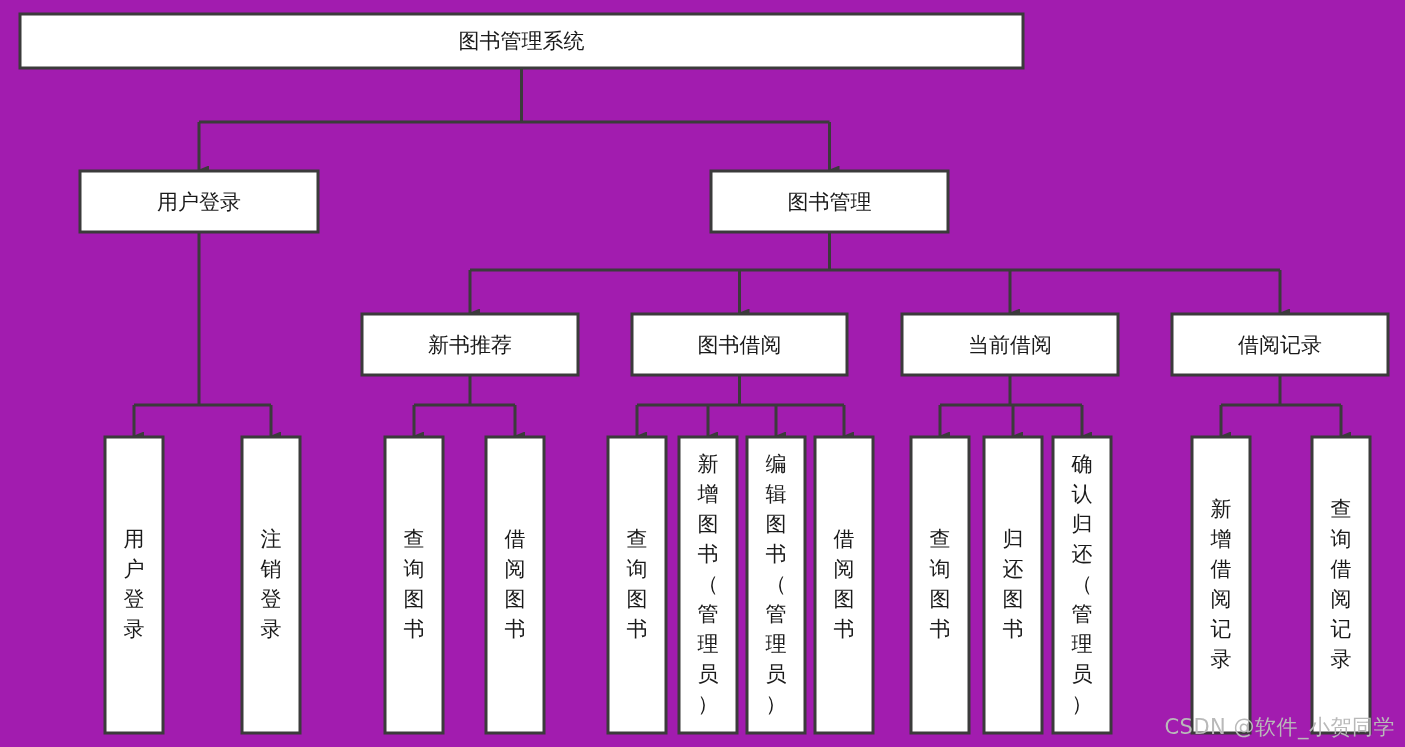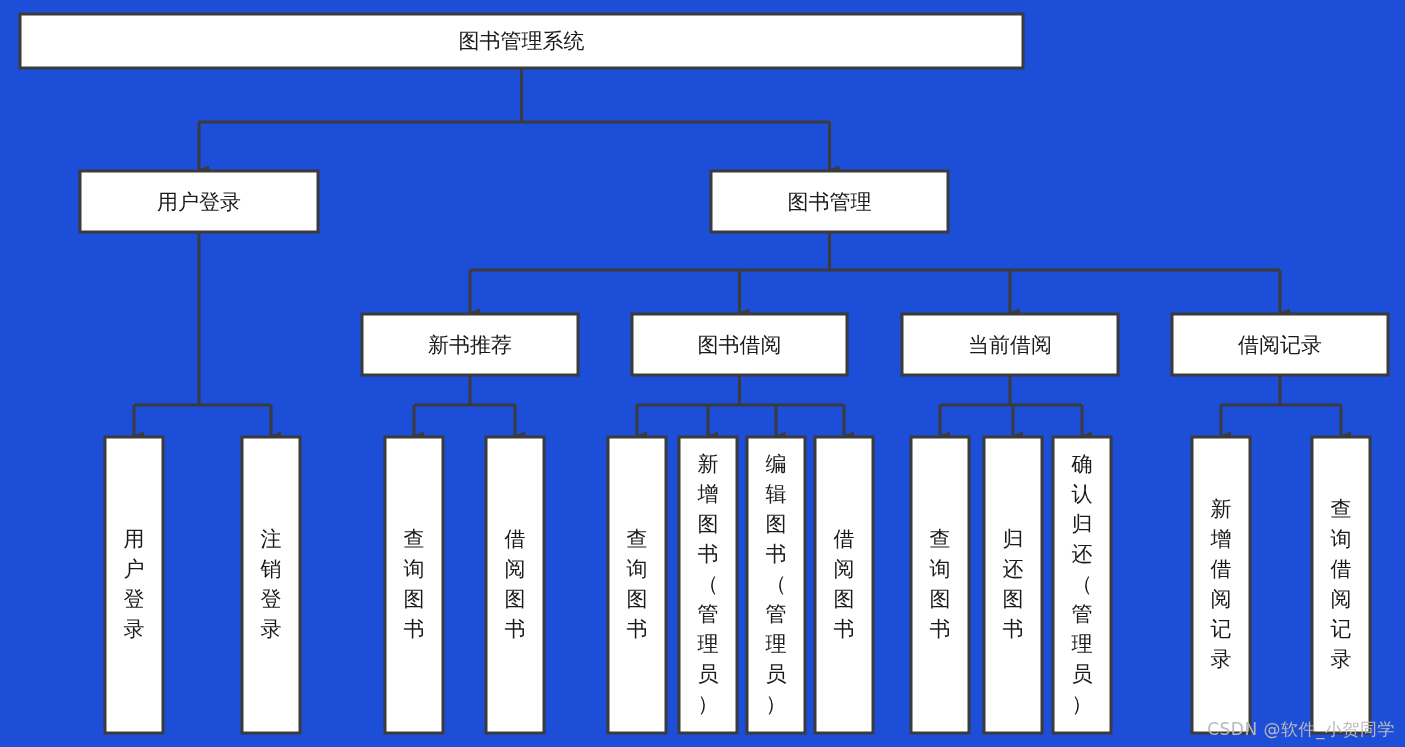--- a/index.html
+++ b/index.html
@@ -11,21 +11,21 @@
   body {
     width: 1405px;
     height: 747px;
     font-family: "DejaVu Sans", "Liberation Sans", sans-serif;
     overflow: hidden;
   }
   #diagram-root {
     position: relative;
     width: 1405px;
     height: 747px;
-    background: #1d4ed8;
+    background: #a21caf;
   }
   svg.flow {
     display: block;
     width: 1405px;
     height: 747px;
   }
   .node-rect {
     fill: #ffffff;
     stroke: #3b3b3b;
     stroke-width: 3;
@@ -48,21 +48,21 @@
   }
   .node-label.vertical {
     font-size: 21px;
     text-anchor: middle;
   }
   .watermark {
     position: absolute;
     right: 10px;
     bottom: 6px;
     font-family: "DejaVu Sans", "Liberation Sans", sans-serif;
-    font-size: 17px;
+    font-size: 21px;
     color: #b9b9b9;
     letter-spacing: 0.5px;
     white-space: nowrap;
     pointer-events: none;
   }
 </style>
 </head>
 <body>
 
 <div id="diagram-root">

